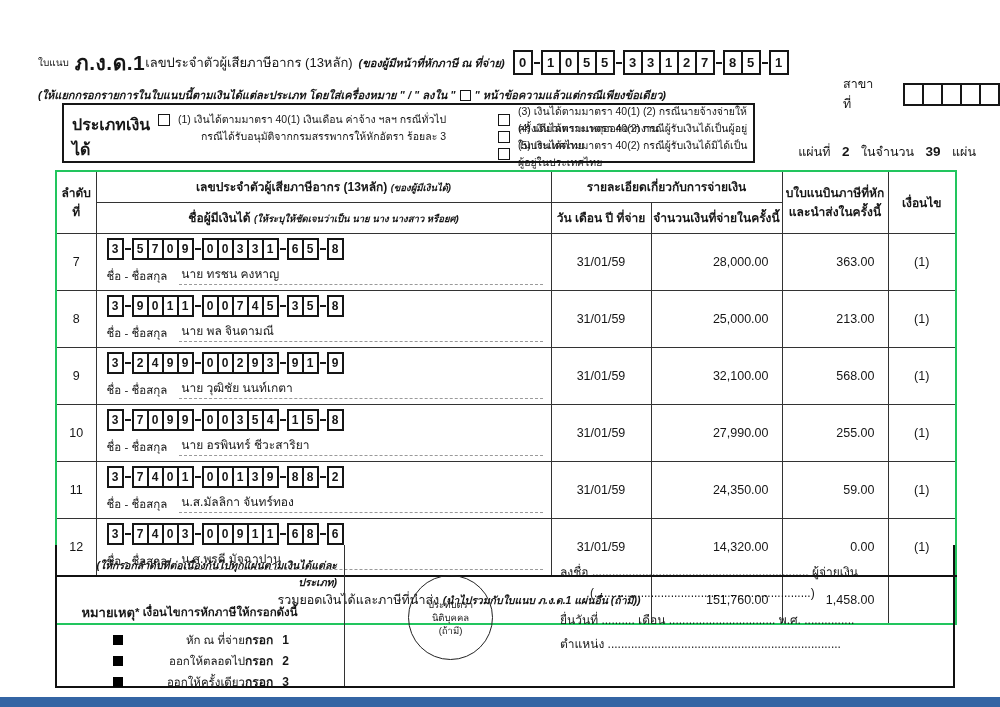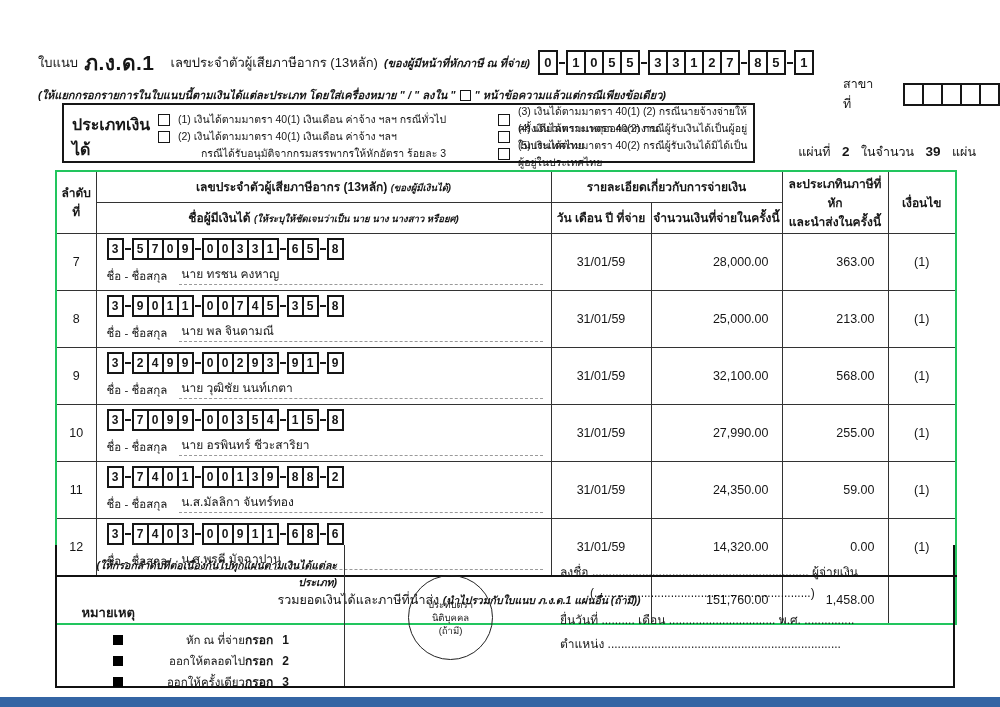--- a/index.html
+++ b/index.html
@@ -2,22 +2,22 @@
 <html><head>
 <meta charset="utf-8">
 <style>
   * { margin:0; padding:0; box-sizing:border-box; }
   html,body { width:1000px; height:707px; }
   body { font-family:"Liberation Sans", sans-serif; background:#ffffff; color:#161616; }
   .page { position:relative; width:1000px; height:707px; background:#fff; overflow:hidden; }
 
   
   .top-header { position:absolute; left:38px; top:46px; display:flex; align-items:center; }
-  .form-prefix { font-size:13px; margin-right:6px; }
-  .form-code { font-size:21px; font-weight:700; margin-right:16px; letter-spacing:.5px; }
+  .form-prefix { font-size:10px; margin-right:6px; }
+  .form-code { font-size:21px; font-weight:700; margin-right:0; letter-spacing:.5px; }
   .tax-id-label { font-size:13px; margin-right:6px; }
   .tax-id-note { font-size:11px; font-style:italic; font-weight:600; margin-right:8px; }
 
   .id-row { display:flex; align-items:center; }
   .id-group { display:flex; }
   .digit-box { display:inline-flex; align-items:center; justify-content:center;
                border:2px solid #161616; background:#fff; font-weight:700; }
   .digit-box + .digit-box { margin-left:-2px; }
   .digit-lg { width:20px; height:25px; font-size:13px; }
   .digit-sm { width:17px; height:22px; font-size:12px; }
@@ -152,24 +152,20 @@
       </span>
   </div>
 
   <div class="income-box">
     <div class="income-label">ประเภทเงินได้</div>
     <div class="income-col left">
       <div class="income-line">
         <span class="checkbox"></span>
         <span>(1) เงินได้ตามมาตรา 40(1) เงินเดือน ค่าจ้าง ฯลฯ กรณีทั่วไป</span>
       </div>
-      <div class="income-line">
-        <span class="checkbox"></span>
-        <span>(2) เงินได้ตามมาตรา 40(1) เงินเดือน ค่าจ้าง ฯลฯ</span>
-      </div>
       <div class="income-line income-indent">
         <span>กรณีได้รับอนุมัติจากกรมสรรพากรให้หักอัตรา ร้อยละ 3</span>
       </div>
     </div>
     <div class="income-col right">
       <div class="income-line">
         <span class="checkbox"></span>
         <span>(3) เงินได้ตามมาตรา 40(1) (2) กรณีนายจ้างจ่ายให้ครั้งเดียวเพราะเหตุออกจากงาน</span>
       </div>
       <div class="income-line">
@@ -207,21 +203,21 @@
           <div>ที่</div>
         </th>
         <th>
           <span>เลขประจำตัวผู้เสียภาษีอากร (13หลัก)</span>
           <span class="th-note">(ของผู้มีเงินได้)</span>
         </th>
         <th colspan="2">
           <span>รายละเอียดเกี่ยวกับการจ่ายเงิน</span>
         </th>
         <th rowspan="2">
-          <div>ละประเภทินภาษีที่หัก</div>
+          <div>บใบแนบินภาษีที่หัก</div>
           <div>และนำส่งในครั้งนี้</div>
         </th>
         <th rowspan="2">
           <span>เงื่อนไข</span>
         </th>
       </tr>
       <tr>
         <th>
           <span>ชื่อผู้มีเงินได้</span>
           <span class="th-note">(ให้ระบุให้ชัดเจนว่าเป็น นาย นาง นางสาว หรือยศ)</span>
@@ -506,20 +502,21 @@
     </tbody>
   </table>
 
   <div class="footer-box">
     <div class="footer-divider"></div>
 
     <div class="notes">
       <div class="continue-note">(ให้กรอกลำดับที่ต่อเนื่องกันไปทุกแผ่นตามเงินได้แต่ละประเภท)</div>
       <div class="remark-row">
         <span class="remark-label">หมายเหตุ</span>
+        <span class="remark-title">* เงื่อนไขการหักภาษีให้กรอกดังนี้</span>
       </div>
       <div class="remark-items">
         <div class="remark-item">
           <span class="blacksq"></span>
           <span class="remark-item-text">หัก ณ ที่จ่าย</span>
           <span class="remark-code-label">กรอก</span>
           <span class="remark-code-value">1</span>
         </div>
         <div class="remark-item">
           <span class="blacksq"></span>

